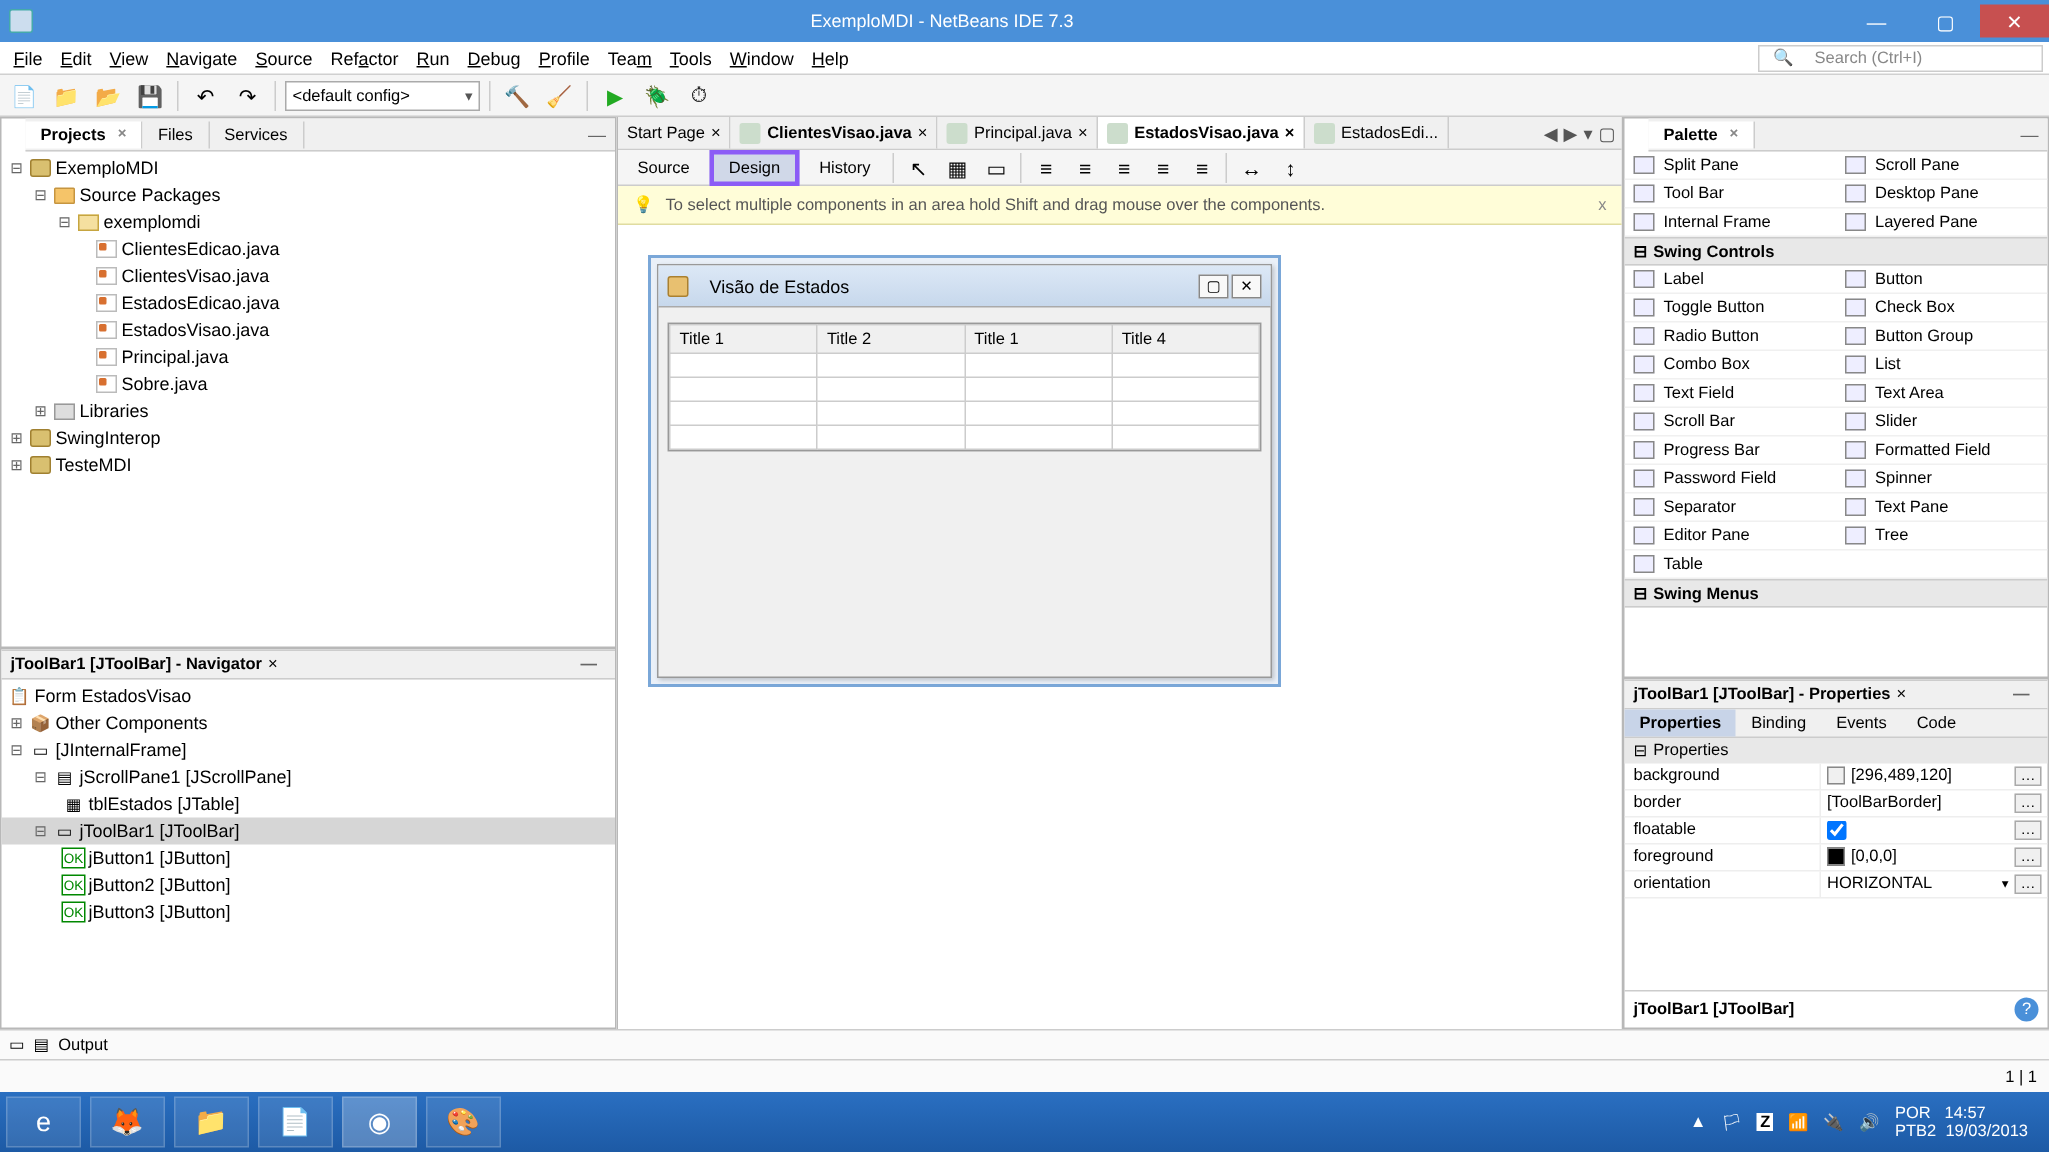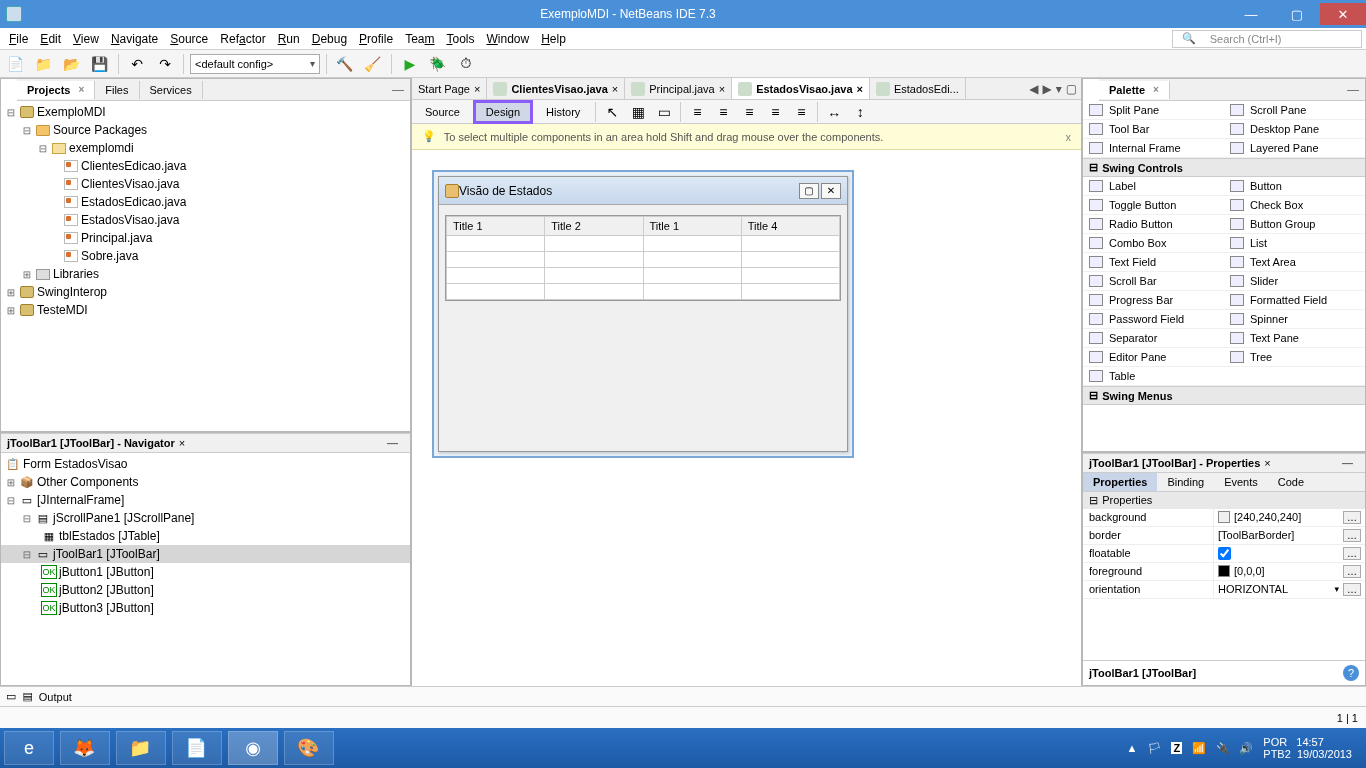--- a/index.html
+++ b/index.html
@@ -44,21 +44,21 @@
 .etab-nav { margin-left:auto; display:flex; align-items:center; gap:4px; padding:0 4px; color:#555;}
 .subtoolbar { height:24px; background:#f5f5f5; border-bottom:1px solid #ccc; display:flex; align-items:center; padding:0 2px; gap:2px;}
 .subtab { padding:3px 10px; font-size:11px; border:1px solid transparent;}
 .subtab.active { background:#d0d8e8; border:3px solid #8b5cf6;}
 .hint { background:#fffdd8; border-bottom:1px solid #e0dca0; padding:6px 10px; font-size:11px; display:flex; align-items:center; gap:8px; color:#555;}
 .hint .bulb { color:#e0b000; }
 .hint .xh { margin-left:auto; color:#888; font-size:11px; cursor:pointer;}
 .design-area { flex:1; background:#fff; display:flex; align-items:flex-start; justify-content:flex-start; padding:20px; overflow:auto;}
 .frame-outer { border:2px solid #7aa7d8; padding:4px; background:#eaf0f8; }
 .jframe { width:410px; border:1px solid #999; background:#f0f0f0; box-shadow:1px 1px 3px rgba(0,0,0,.2);}
-.jframe-title { height:28px; background:linear-gradient(#dce8f6,#c7d8ec); border-bottom:1px solid #aaa; display:flex; align-items:center; padding:0 6px; font-size:12px; gap:0;}
+.jframe-title { height:28px; background:linear-gradient(#dce8f6,#c7d8ec); border-bottom:1px solid #aaa; display:flex; align-items:center; padding:0 6px; font-size:12px; gap:14px;}
 .jframe-title .jic { width:14px; height:14px; background:#e8c070; border:1px solid #aa8030; border-radius:2px;}
 .jframe-title .wbtns { margin-left:auto; display:flex; gap:2px;}
 .jframe-title .wb { width:20px; height:16px; border:1px solid #888; background:#f8f8f8; font-size:10px; display:flex; align-items:center; justify-content:center;}
 .jtoolbar { height:22px; border:1px solid #e08030; background:#fff3e0; display:flex; align-items:center; padding:0 4px; gap:6px; margin:2px; font-size:11px;}
 .jtoolbar.sel { outline:2px dashed #e08030;}
 .jtable-wrap { margin:10px 6px 30px 6px; border:1px solid #999; background:#fff;}
 .jtable { width:100%; border-collapse:collapse; font-size:11px;}
 .jtable th { background:#f0f0f0; border:1px solid #ccc; padding:3px 6px; text-align:left; font-weight:normal;}
 .jtable td { border:1px solid #ccc; height:16px; padding:2px 6px;}
 .palette-body { flex:1; overflow:auto; font-size:11px; }
@@ -548,21 +548,21 @@
       </div>
       <div class="prop-section">
           <span>⊟</span>
           <span>Properties</span>
         </div>
       <div id="prop-rows" style="flex:1; overflow:auto;">
           <div class="prop-row">
             <div class="pk">background</div>
             <div class="pv">
               <span class="swatch" style="background:#f0f0f0"></span>
-              <span style="flex:1">[240,240,240]</span>
+              <span style="flex:1">[296,489,120]</span>
               <span class="dots">…</span>
             </div>
           </div>
           <div class="prop-row">
             <div class="pk">border</div>
             <div class="pv">
               <span style="flex:1">[ToolBarBorder]</span>
               <span class="dots">…</span>
             </div>
           </div>

